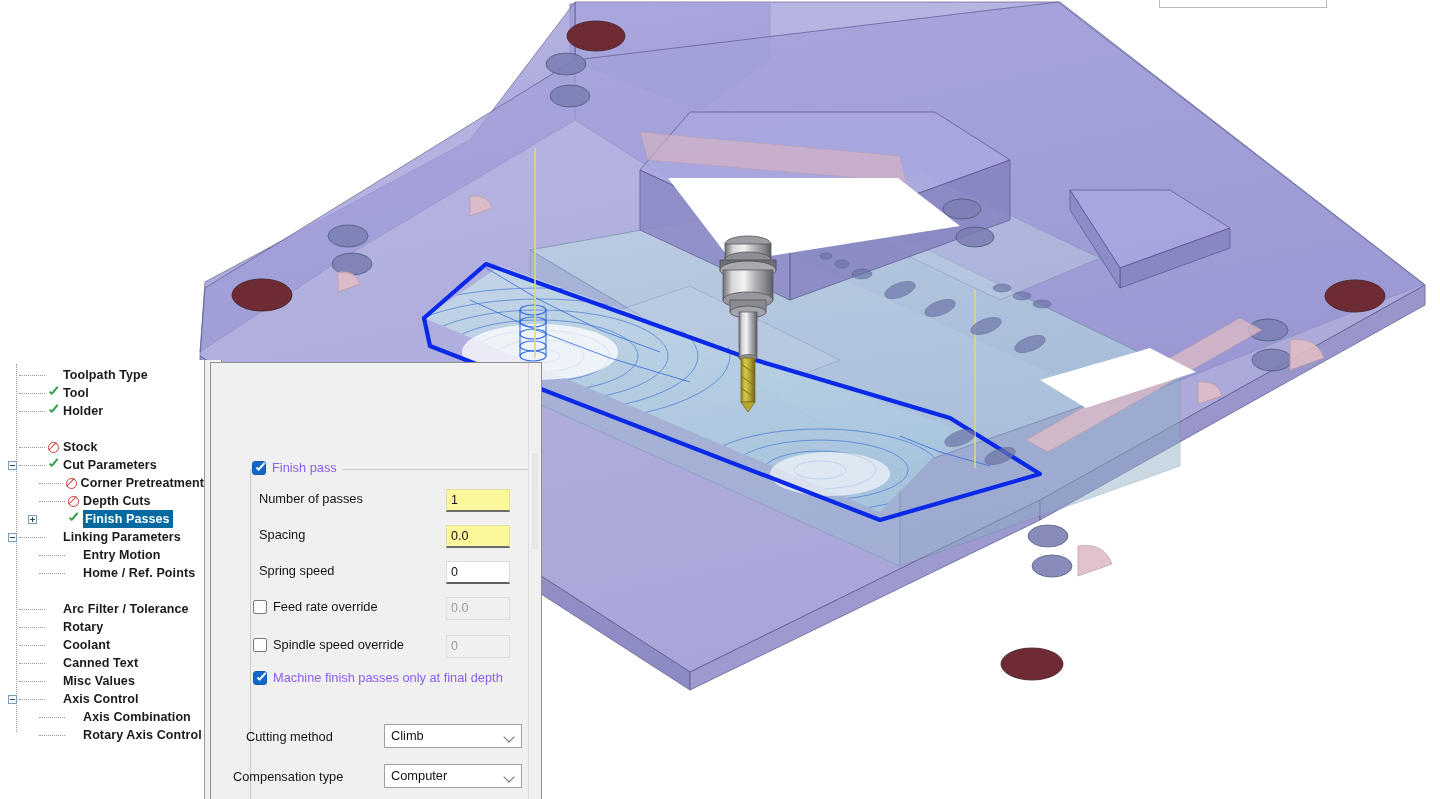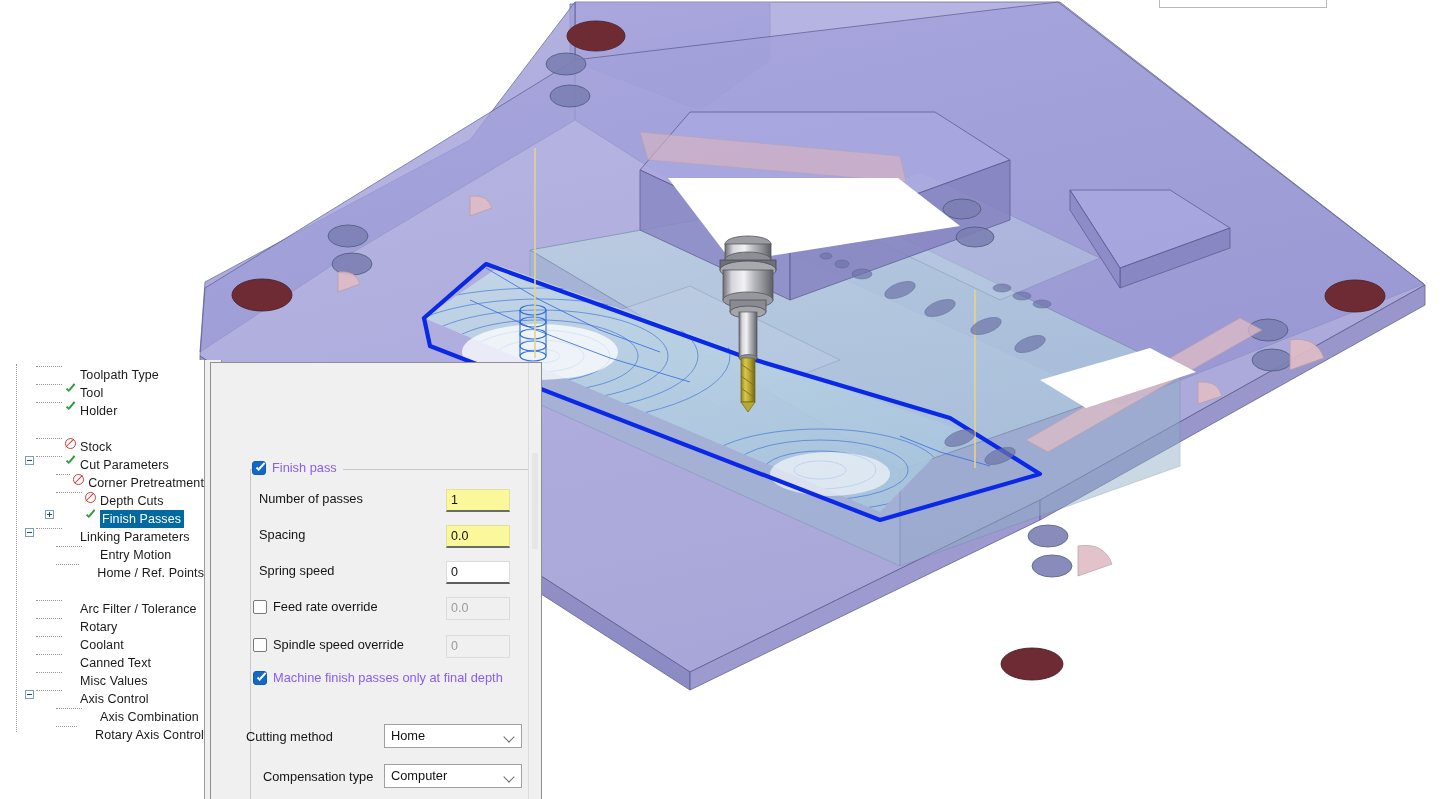--- a/index.html
+++ b/index.html
@@ -28,21 +28,21 @@
     border-right: 1px solid #9a9a9a;
     font-size: 12.5px; color: #1a1a1a;
     overflow: hidden;
   }
   #tree-gutter {
     position: absolute; left: 205px; top: 360px; width: 17px; height: 439px;
     background: #f0f0f0; border-right: 1px solid #8f8f8f;
   }
   .tree-item {
     position: relative; height: 18px; line-height: 18px;
-    white-space: nowrap; padding-left: 17px; display: flex; 
+    white-space: nowrap; padding-left: 0; display: flex; align-items: center; font-weight: bold;
   }
   .tree-item .lbl { font-size: 12.5px; letter-spacing: .1px; }
   .tree-item.sel .lbl {
     background: #0369a1; color: #ffffff; padding: 0 3px 0 2px;
   }
   .t-ind { display: inline-block; }
   .t-dots {
     display: inline-block; width: 26px; height: 1px;
     border-top: 1px dotted #999; vertical-align: middle; margin-right: 3px;
   }
@@ -532,27 +532,27 @@
       </div>
 
       <div class="frow" style="top:307px;">
         <span class="cb on" style="margin-left:30px;"></span>
         <span class="cb-label">Machine finish passes only at final depth</span>
       </div>
 
       <div class="frow" style="top:366px;">
         <span class="flabel" style="margin-left:23px;">Cutting method</span>
         <span class="fsel" style="left:161px;top:-5px;">
-          <span>Home</span>
+          <span>Climb</span>
           <span class="chev"></span>
         </span>
       </div>
 
       <div class="frow" style="top:406px;">
-        <span class="flabel" style="margin-left:40px;">Compensation type</span>
+        <span class="flabel" style="margin-left:10px;">Compensation type</span>
         <span class="fsel" style="left:161px;top:-5px;">
           <span>Computer</span>
           <span class="chev"></span>
         </span>
       </div>
 
     </div>
     <div id="dlg-scroll">
       <div class="thumb"></div>
     </div>

